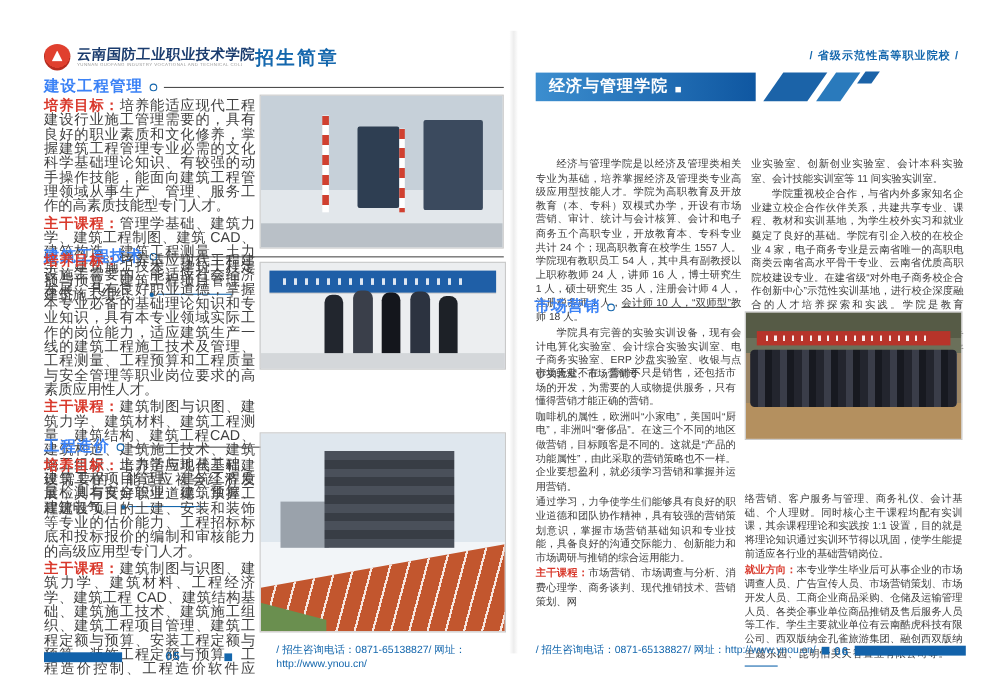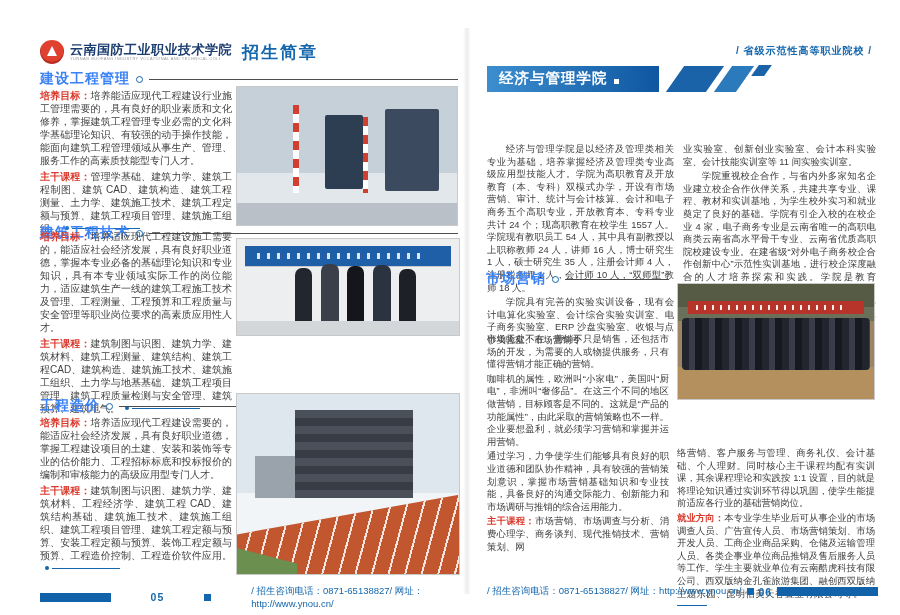--- a/index.html
+++ b/index.html
@@ -7,39 +7,39 @@
           font-family:"Liberation Sans",sans-serif;color:#3f3f3f;}
   
   .fold{position:absolute;left:463px;top:28px;width:8px;height:566px;
         background:linear-gradient(90deg,rgba(0,0,0,0) 0%,rgba(0,0,0,0.07) 50%,rgba(0,0,0,0) 100%);}
   
   .sec-head{position:absolute;display:flex;align-items:center;gap:6px;}
   .sec-title{font-size:14px;font-weight:bold;color:#3b82f6;letter-spacing:1px;white-space:nowrap;}
   .head-dot{width:5px;height:5px;border:1.5px solid #1566ad;border-radius:50%;background:#fff;flex:0 0 auto;}
   .head-line{flex:1;height:1px;background:#4d4d4d;}
   .lead{color:#d9392c;font-weight:bold;}
-  .txt{font-size:10px;line-height:13px;text-align:justify;color:#3f3f3f;}
+  .txt{font-size:13px;line-height:13px;text-align:justify;color:#3f3f3f;}
   .txt p{margin:0 0 3px 0;}
   .rtxt{font-size:9.4px;line-height:12.6px;text-align:justify;color:#3c3c3c;margin-top:43px;}
   .rtxt p{margin:0;}
   .rtxt p + p{margin-top:2px;}
   .ind{text-indent:2em;}
   .end-dot{display:inline-block;width:4px;height:4px;border-radius:50%;background:#1467ad;vertical-align:middle;margin:0 3px 2px 5px;}
   .end-line{display:inline-block;width:68px;height:1px;background:#1467ad;vertical-align:middle;margin-bottom:2px;}
   
   .lp-header{position:absolute;left:40px;top:40px;display:flex;align-items:center;}
   .logo-icon{width:24px;height:24px;border-radius:50% 50% 50% 50%/46% 46% 54% 54%;
              background:radial-gradient(circle at 50% 42%,#e0402f 0 62%,#b82d20 63% 100%);
              position:relative;flex:0 0 auto;}
   .logo-icon:before{content:"";position:absolute;left:7px;top:6px;width:10px;height:10px;
              background:#fff;clip-path:polygon(50% 0,100% 100%,0 100%);}
   .logo-text{margin-left:6px;line-height:1.1;}
   .logo-cn{font-size:13px;font-weight:bold;color:#1b3c6e;letter-spacing:0.5px;transform:skewX(-4deg);}
   .logo-en{font-size:4px;color:#9a9a9a;letter-spacing:0.4px;white-space:nowrap;overflow:hidden;max-width:150px;}
-  .brochure{margin-left:10px;font-size:17px;font-weight:bold;color:#1467ad;letter-spacing:2px;}
+  .brochure{font-size:17px;font-weight:bold;color:#1467ad;letter-spacing:2px;}
   
   .photo{position:absolute;border:1px solid #c9c9c9;box-sizing:border-box;overflow:hidden;}
   .ph1{left:236px;top:86px;width:222px;height:140px;background:linear-gradient(180deg,#c6d0d9 0 62%,#e2e7eb 62% 100%);}
   .ph1 .machine1{position:absolute;left:88px;top:28px;width:38px;height:74px;background:#2e3e52;border-radius:2px;}
   .ph1 .machine2{position:absolute;left:148px;top:22px;width:54px;height:82px;background:#3b4a5e;border-radius:2px;}
   .ph1 .pole1{position:absolute;left:56px;top:18px;width:6px;height:88px;
               background:repeating-linear-gradient(180deg,#d04030 0 9px,#ffffff 9px 18px);}
   .ph1 .pole2{position:absolute;left:126px;top:30px;width:5px;height:76px;
               background:repeating-linear-gradient(180deg,#d04030 0 9px,#ffffff 9px 18px);}
   .ph1 .bench{position:absolute;left:0;bottom:0;width:100%;height:22px;background:#b9c0c7;}
@@ -67,21 +67,21 @@
                background-image:repeating-linear-gradient(90deg,rgba(255,255,255,.9) 0 2px,rgba(0,0,0,0) 2px 8px);
                background-size:86% 5px;background-repeat:no-repeat;background-position:8px 4px;background-color:#b7342a;}
   .ph4 .crowd{position:absolute;left:4px;top:34px;right:4px;height:52px;border-radius:4px;
               background:repeating-linear-gradient(90deg,#23252e 0 7px,#3a3d49 7px 13px,#171920 13px 20px);}
   
   .lsec{position:absolute;width:192px;}
   
   .rp-label{position:absolute;left:600px;top:44px;width:272px;text-align:right;
             font-size:10px;font-weight:bold;color:#1467ad;letter-spacing:1px;}
   .banner-row{position:absolute;left:487px;top:65px;display:flex;align-items:center;}
-  .dept-banner{width:172px;height:26px;background:linear-gradient(90deg,#3c8ecf,#0f57a1);
+  .dept-banner{width:200px;height:26px;background:linear-gradient(90deg,#3c8ecf,#0f57a1);
                display:flex;align-items:center;padding-left:12px;box-sizing:border-box;}
   .dept-banner .t{color:#fff;font-size:14.5px;font-weight:bold;letter-spacing:1px;}
   .bsq{width:5px;height:5px;background:#fff;margin-left:6px;margin-top:6px;}
   .slash{transform:skewX(-35deg);}
   .s1{width:40px;height:26px;background:#1b63a8;margin-left:16px;}
   .s2{width:22px;height:26px;background:#2a7abc;margin-left:8px;}
   .s3{width:13px;height:11px;background:#1b63a8;margin-left:10px;margin-bottom:16px;}
   .intro{position:absolute;left:487px;top:100px;width:389px;display:flex;gap:9px;}
   .intro .c1{width:187px;}
   .intro .c2{width:193px;}

